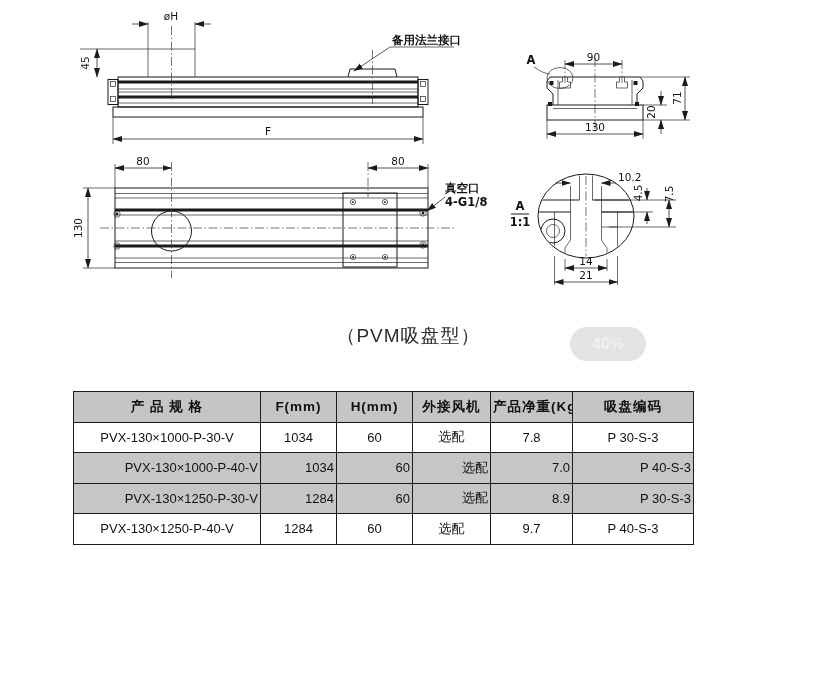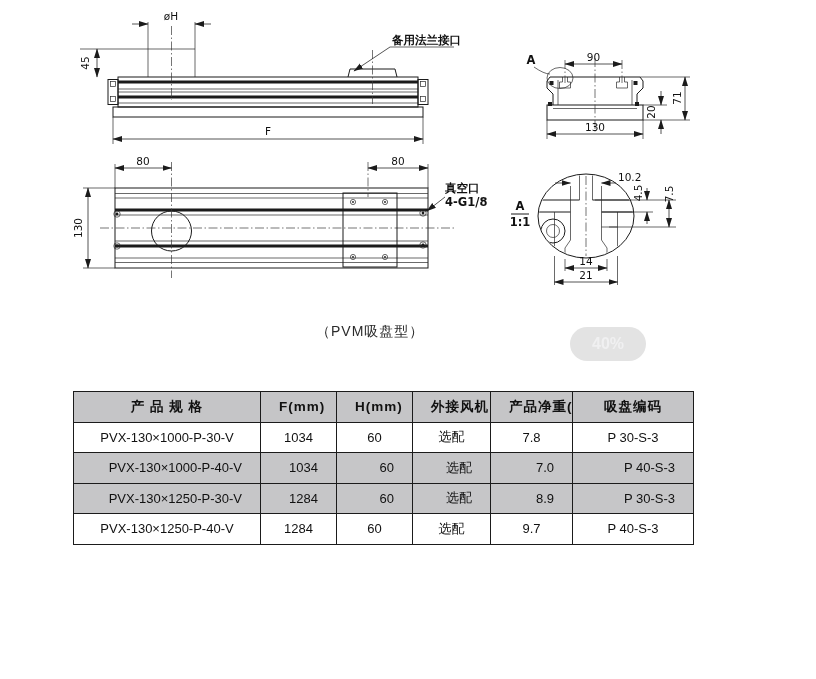--- a/index.html
+++ b/index.html
@@ -8,30 +8,30 @@
   svg{position:absolute;overflow:visible;}
   .ln{stroke:#1b1b1b;stroke-width:1;fill:none;}
   .thin{stroke:#2a2a2a;stroke-width:0.7;fill:none;}
   .band{fill:#1b1b1b;stroke:none;}
   .dim{stroke:#2a2a2a;stroke-width:0.8;fill:none;}
   .cl{stroke:#3a3a3a;stroke-width:0.7;fill:none;stroke-dasharray:9 2.5 1.5 2.5;}
   .dot{fill:#1b1b1b;stroke:none;}
   text{fill:#111;font-family:"DejaVu Sans","Liberation Sans",sans-serif;}
   .dimt{font-size:10.5px;}
   .cnt{font-size:11.5px;font-weight:bold;}
-  .caption{position:absolute;left:316px;top:323px;width:185px;
-           font-size:14px;color:#2b2b2b;letter-spacing:1px;}
+  .caption{position:absolute;left:316px;top:323px;width:185px;text-align:center;
+           font-size:19px;color:#2b2b2b;letter-spacing:1px;}
   .zoom-pill{position:absolute;left:570px;top:327px;width:76px;height:34px;border-radius:17px;
              background:var(--watermark-bg,#e3e3e3);color:var(--watermark-text,#f0f0f0);
              display:flex;align-items:center;justify-content:center;
              font-size:16px;font-weight:bold;}
   table.spec{position:absolute;left:73px;top:391px;width:620px;border-collapse:collapse;
              table-layout:fixed;font-size:13px;color:#111;}
   table.spec th,table.spec td{border:1.6px solid var(--table-border,#1b1b1b);text-align:center;
-             height:29.5px;padding:0 18px;overflow:hidden;white-space:nowrap;}
+             height:29.5px;padding:0 2px;overflow:hidden;white-space:nowrap;}
   table.spec th{background:var(--table-header-bg,#c5c5c7);font-weight:bold;font-size:13.5px;letter-spacing:1px;}
   table.spec tr.alt td{background:var(--table-alt-row-bg,#c5c5c7);text-align:right;}
   col.c0{width:187px}col.c1{width:76px}col.c2{width:76px}
   col.c3{width:78px}col.c4{width:82px}col.c5{width:121px}
 </style>
 </head>
 <body>
 
 <div class="page">
 

